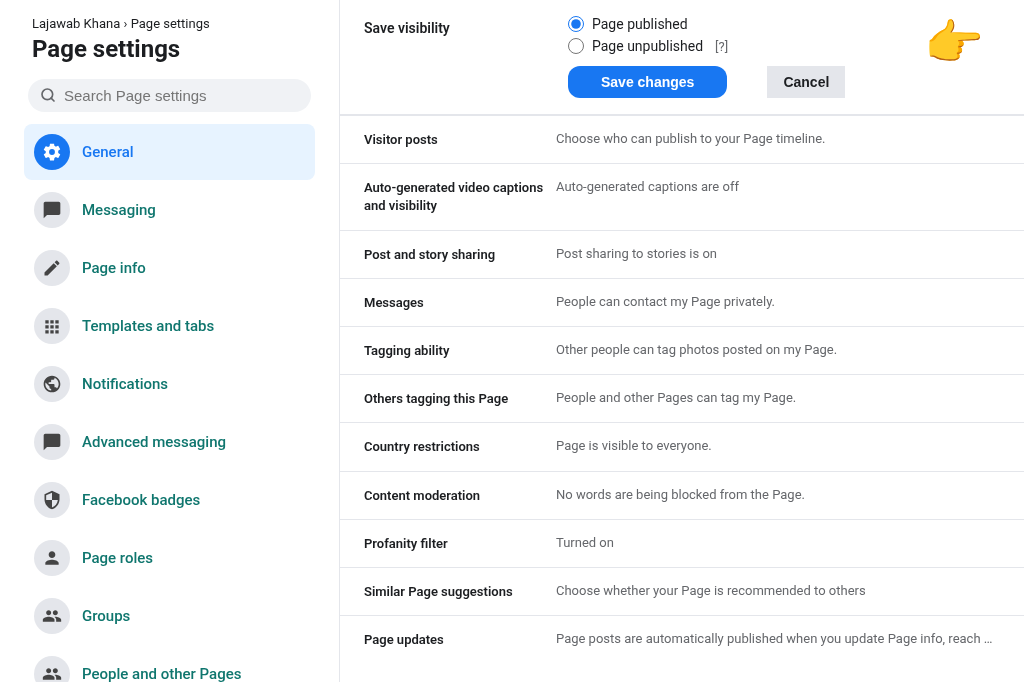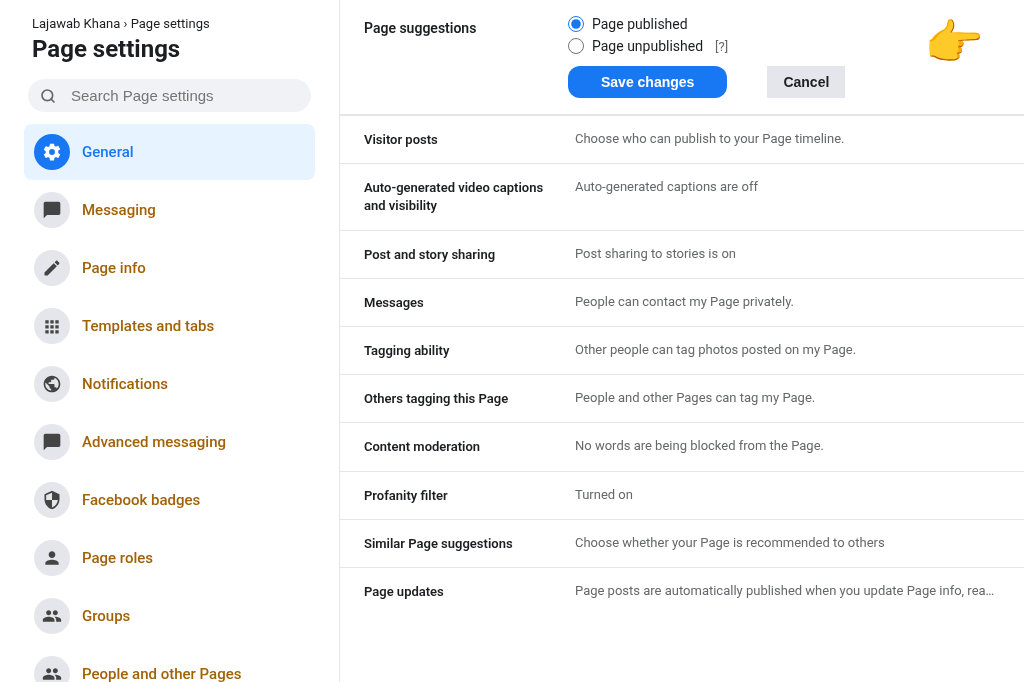--- a/index.html
+++ b/index.html
@@ -22,26 +22,26 @@
     }
     .breadcrumb span { color: #1c1e21; }
     .page-title {
       font-size: 24px;
       font-weight: 700;
       color: #1c1e21;
       padding: 0 8px 16px 8px;
     }
     .search-box {
       display: flex;
-      align-items: flex-end;
+      align-items: flex-start;
       background: #f0f2f5;
       border-radius: 20px;
       padding: 8px 12px;
       margin: 0 4px 12px 4px;
-      gap: 15px;
+      gap: 8px;
     }
     .search-box input {
       border: none;
       background: transparent;
       outline: none;
       font-size: 15px;
       color: #65676b;
       width: 100%;
     }
     .search-icon-svg {
@@ -50,21 +50,21 @@
     }
     .nav-item {
       display: flex;
       align-items: center;
       gap: 12px;
       padding: 10px 10px;
       border-radius: 8px;
       cursor: pointer;
       font-size: 15px;
       font-weight: 500;
-      color: #a16207;
+      color: #0f766e;
       margin-bottom: 2px;
     }
     .nav-item.active { background: #e7f3ff; color: #1877f2; }
     .nav-item.active .nav-icon { color: #1877f2; }
     .nav-icon {
       width: 36px;
       height: 36px;
       border-radius: 50%;
       background: #e4e6eb;
       display: flex;
@@ -154,21 +154,21 @@
     .emoji-hand {
       font-size: 48px;
       position: absolute;
       right: 40px;
       top: 14px;
     }
 
     
     .settings-row {
       display: flex;
-      gap: 31px;
+      gap: 12px;
       padding: 14px 24px;
       border-bottom: 1px solid #e4e6eb;
       align-items: flex-start;
     }
     .settings-row:last-child { border-bottom: none; }
     .settings-row-label {
       font-weight: 600;
       font-size: 13px;
       color: #1c1e21;
       width: 180px;
@@ -290,21 +290,21 @@
         </div>
         <span>People and other Pages</span>
       </div>
     </div>
 </div>
 
 <div class="main-content">
 
   <div class="top-section" style="position:relative;">
     <div class="visibility-section">
-      <div class="visibility-label">Page suggestions</div>
+      <div class="visibility-label">Save visibility</div>
       <div class="visibility-controls">
         <div class="radio-option">
           <input type="radio" name="visibility" checked="" style="">
           <span>Page published</span>
         </div>
         <div class="radio-option">
           <input type="radio" name="visibility" style="">
           <span>Page unpublished</span>
           <span class="help-link">[?]</span>
         </div>
@@ -336,20 +336,24 @@
       </div>
       <div class="settings-row">
         <div class="settings-row-label">Tagging ability</div>
         <div class="settings-row-value">Other people can tag photos posted on my Page.</div>
       </div>
       <div class="settings-row">
         <div class="settings-row-label">Others tagging this Page</div>
         <div class="settings-row-value">People and other Pages can tag my Page.</div>
       </div>
       <div class="settings-row">
+        <div class="settings-row-label">Country restrictions</div>
+        <div class="settings-row-value">Page is visible to everyone.</div>
+      </div>
+      <div class="settings-row">
         <div class="settings-row-label">Content moderation</div>
         <div class="settings-row-value">No words are being blocked from the Page.</div>
       </div>
       <div class="settings-row">
         <div class="settings-row-label">Profanity filter</div>
         <div class="settings-row-value">Turned on</div>
       </div>
       <div class="settings-row">
         <div class="settings-row-label">Similar Page suggestions</div>
         <div class="settings-row-value">Choose whether your Page is recommended to others</div>

